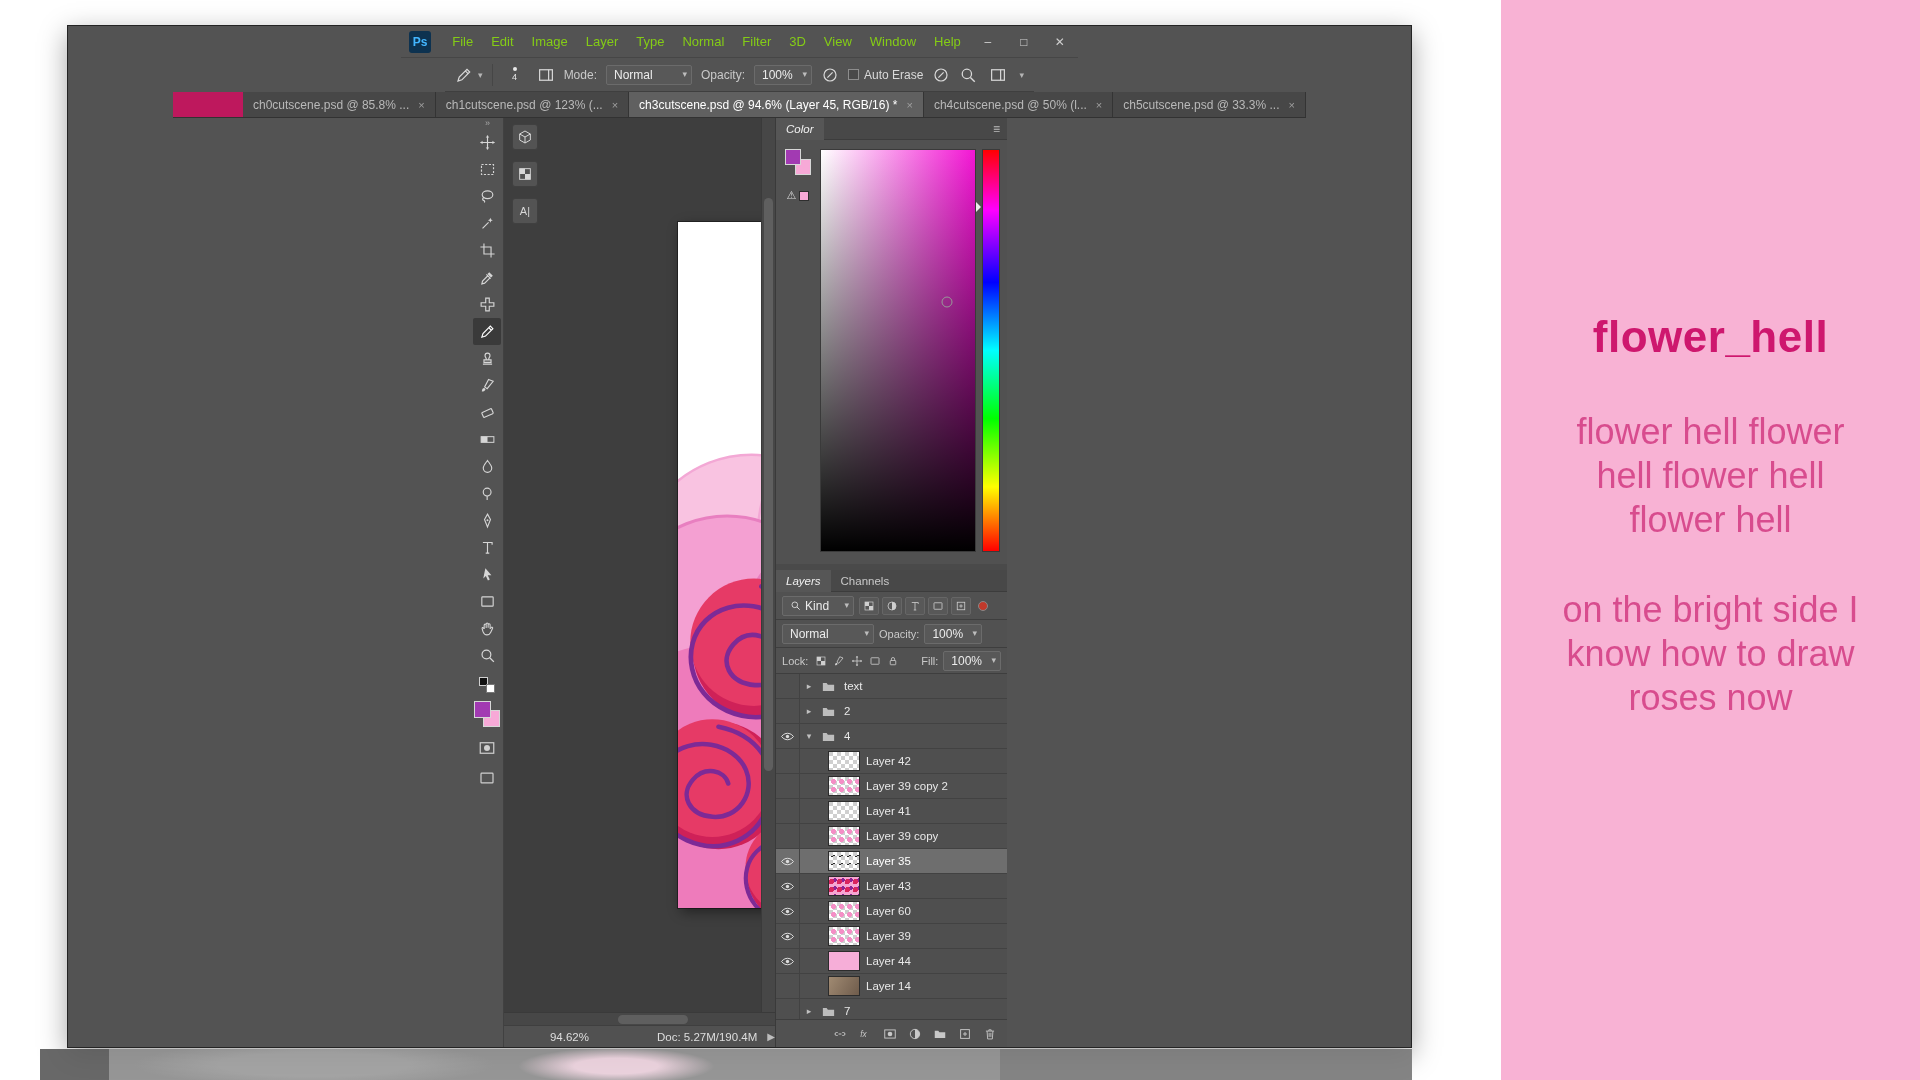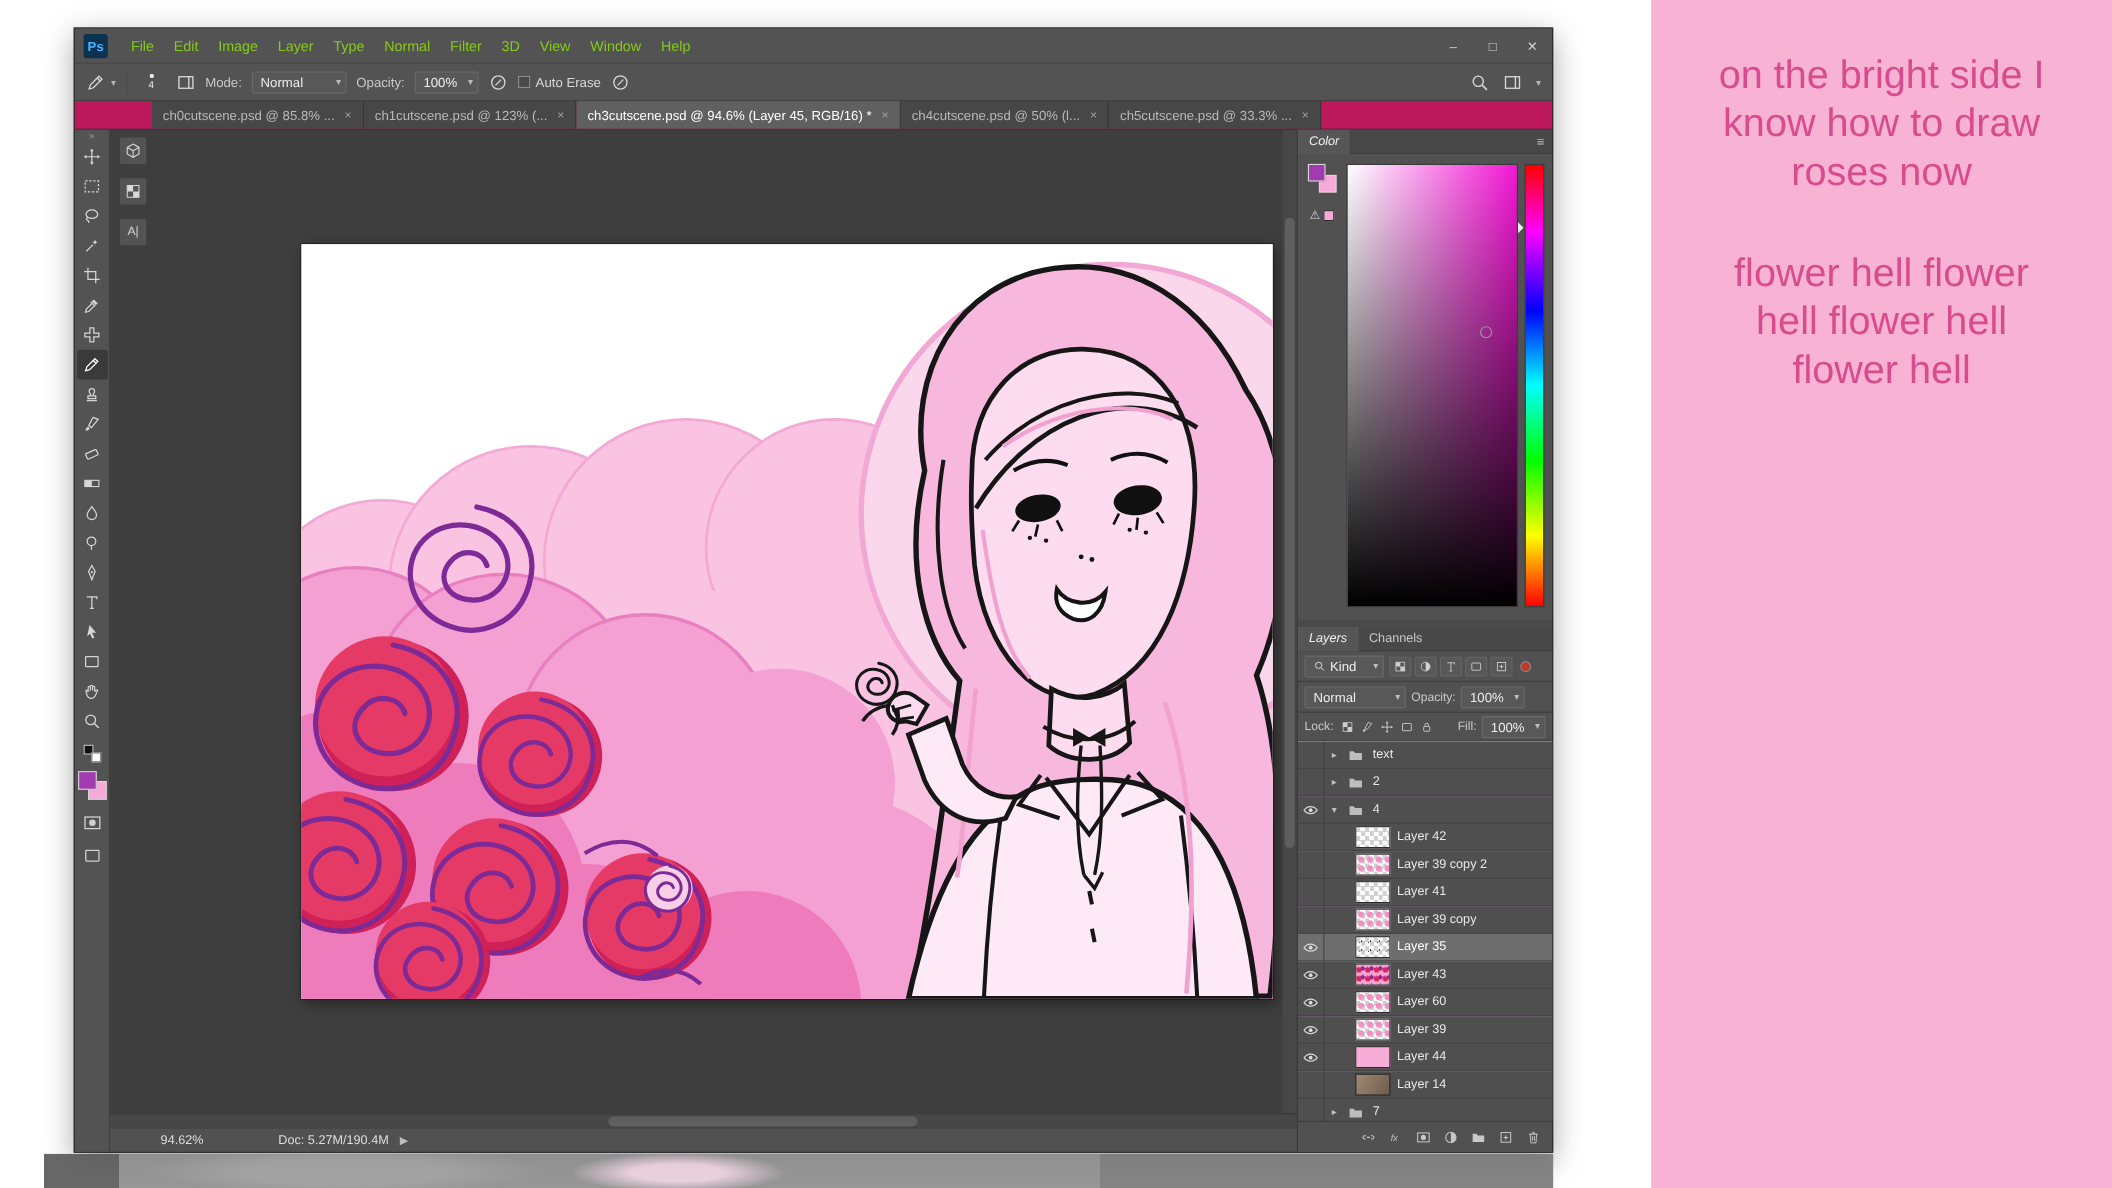--- a/index.html
+++ b/index.html
@@ -3,21 +3,21 @@
 <meta charset="utf-8">
 <style>
   * { box-sizing: border-box; margin: 0; padding: 0; }
   html,body { background:#ffffff; }
   .screen { position:relative; width:1920px; height:1080px; background:#ffffff; overflow:hidden;
             font-family:"Liberation Sans", sans-serif; -webkit-font-smoothing:antialiased; }
 
   
   .ps-window { position:absolute; left:67px; top:25px; width:1345px; height:1023px;
                display:flex; flex-direction:column; background:#535353;
-               border:1px solid #242424; box-shadow:0 8px 26px rgba(0,0,0,.35); }
+               border:1px solid #242424; box-shadow:0 8px 26px rgba(0,0,0,.35);align-items:center; }
 
   .titlebar { height:32px; flex:0 0 32px; display:flex; align-items:center; padding-left:8px;
               background:#535353; border-bottom:1px solid #464646; }
   .ps-logo { width:22px; height:22px; border-radius:3px; background:#0d3250; color:#43b6ff;
              font-weight:bold; font-size:12px; display:flex; align-items:center; justify-content:center; }
   .menus { display:flex; margin-left:12px; }
   .menu-item { color:#84cc16; font-size:13px; padding:4px 9px; cursor:default; }
   .win-controls { margin-left:auto; display:flex; }
   .win-btn { width:36px; height:26px; color:#cfcfcf; font-size:12px; display:flex; align-items:center; justify-content:center; }
 
@@ -1071,17 +1071,18 @@
               </span>
             </div>
         </div>
       </div>
     </div>
   </div>
 
   <div class="desk-strip"></div>
 
   <div class="note">
+    <div class="note-title">flower_hell</div>
+    <div class="note-p note-p1">flower hell flower hell flower hell flower hell</div>
     <div class="note-p note-p2">on the bright side I know how to draw roses now</div>
-    <div class="note-p note-p1">flower hell flower hell flower hell flower hell</div>
   </div>
 
 </div>
 
 </body></html>

